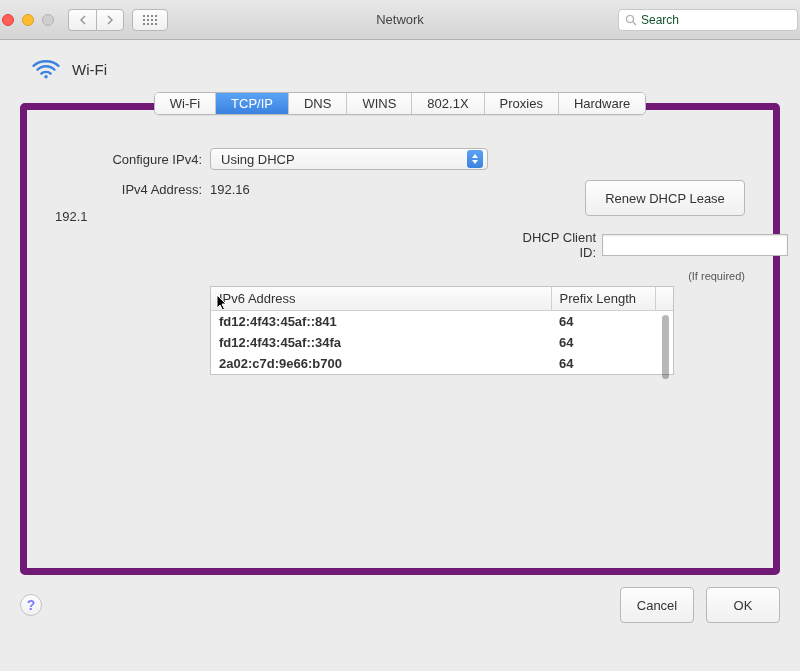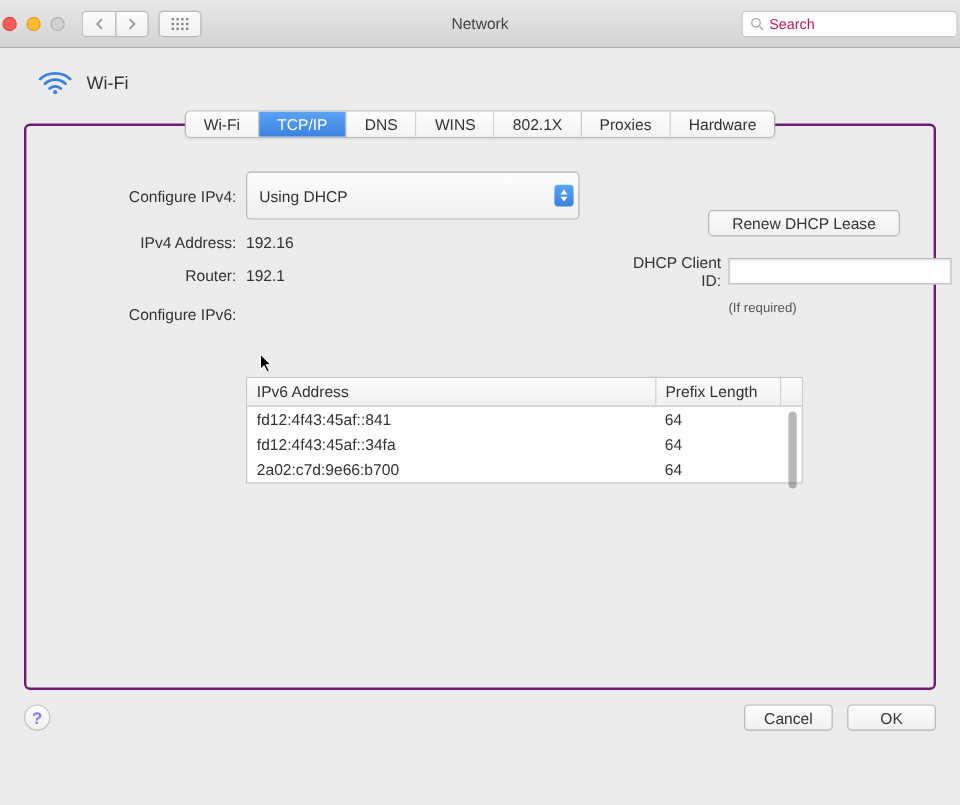--- a/index.html
+++ b/index.html
@@ -16,60 +16,60 @@
     .nav-btn { width: 28px; height: 22px; background: linear-gradient(to bottom, #fdfdfd, #f0f0f0); border: 1px solid #b8b8b8; display: flex; align-items: center; justify-content: center; font-size: 14px; color: #888; }
     .nav-btn:first-child { border-radius: 4px 0 0 4px; border-right: none; }
     .nav-btn:last-child { border-radius: 0 4px 4px 0; }
     
     .apps-btn { width: 36px; height: 22px; background: linear-gradient(to bottom, #fdfdfd, #f0f0f0); border: 1px solid #b8b8b8; border-radius: 4px; display: flex; align-items: center; justify-content: center; }
     .grid-icon { display: grid; grid-template-columns: repeat(4, 2px); grid-template-rows: repeat(3, 2px); gap: 2px; }
     .grid-icon span { background: #888; width: 2px; height: 2px; }
     
     .title-text { position: absolute; left: 50%; transform: translateX(-50%); font-size: 13px; color: #444; }
     
-    .search-field { margin-left: auto; width: 180px; height: 22px; background: #fff; border: 1px solid #c8c8c8; border-radius: 4px; display: flex; align-items: center; padding: 0 6px; font-size: 12px; color: #be185d; }
+    .search-field { margin-left: auto; width: 180px; height: 22px; background: #fff; border: 1px solid #c8c8c8; border-radius: 4px; display: flex; align-items: center; padding: 0 6px; font-size: 12px; color: #14532d; }
     .search-field svg { margin-right: 4px; }
     
     .content { padding: 18px 20px 14px; }
     
     .wifi-header { display: flex; align-items: center; gap: 12px; margin-bottom: 12px; padding-left: 12px; }
     .wifi-header svg { width: 28px; height: 22px; }
     .wifi-label { font-size: 15px; color: #333; }
     
     .tabs-wrapper { display: flex; justify-content: center; position: relative; z-index: 2; }
     .tabs { display: inline-flex; background: #fff; border: 1px solid #b8b8b8; border-radius: 5px; overflow: hidden; box-shadow: 0 1px 1px rgba(0,0,0,0.05); }
     .tab { padding: 3px 15px; font-size: 13px; color: #333; border-right: 1px solid #c8c8c8; cursor: default; background: linear-gradient(to bottom, #fdfdfd, #f4f4f4); }
     .tab:last-child { border-right: none; }
     .tab.active { background: linear-gradient(to bottom, #5ba3f5, #3b82e0); color: #fff; }
     
-    .panel { background: #ececec; border: 2px solid #701a75; border-radius: 5px; margin-top: -12px; padding: 38px 28px 28px; min-height: 472px; position: relative; }
+    .panel { background: #ececec; border: 7px solid #701a75; border-radius: 5px; margin-top: -12px; padding: 38px 28px 28px; min-height: 472px; position: relative; }
     
     .form-row { display: flex; align-items: center; margin-bottom: 12px; }
     .form-label { width: 155px; text-align: right; font-size: 13px; color: #333; padding-right: 8px; }
     .form-value { font-size: 13px; color: #333; }
     
-    .select { height: 40px; background: linear-gradient(to bottom, #fdfdfd, #f0f0f0); border: 1px solid #b8b8b8; border-radius: 4px; display: flex; align-items: center; padding: 0 4px 0 10px; font-size: 13px; color: #333; position: relative; }
+    .select { height: 22px; background: linear-gradient(to bottom, #fdfdfd, #f0f0f0); border: 1px solid #b8b8b8; border-radius: 4px; display: flex; align-items: center; padding: 0 4px 0 10px; font-size: 13px; color: #333; position: relative; }
     .select-arrows { width: 16px; height: 18px; background: linear-gradient(to bottom, #5ba3f5, #3b82e0); border-radius: 3px; margin-left: auto; display: flex; flex-direction: column; align-items: center; justify-content: center; gap: 0px; }
     .select-arrows::before { content: ""; border-left: 3px solid transparent; border-right: 3px solid transparent; border-bottom: 4px solid #fff; }
     .select-arrows::after { content: ""; border-left: 3px solid transparent; border-right: 3px solid transparent; border-top: 4px solid #fff; margin-top: 2px; }
     
-    .btn { height: 22px; background: linear-gradient(to bottom, #fdfdfd, #f0f0f0); border: 1px solid #b8b8b8; border-radius: 4px; padding: 0 14px; font-size: 13px; color: #333; display: inline-flex; align-items: center; justify-content: center; cursor: default; }
+    .btn { height: 36px; background: linear-gradient(to bottom, #fdfdfd, #f0f0f0); border: 1px solid #b8b8b8; border-radius: 4px; padding: 0 14px; font-size: 13px; color: #333; display: inline-flex; align-items: center; justify-content: center; cursor: default; }
     
     .text-input { height: 22px; background: #fff; border: 1px solid #b8b8b8; border-radius: 0; box-shadow: inset 0 1px 2px rgba(0,0,0,0.1); font-size: 13px; padding: 0 4px; }
     
     .dhcp-area { position: absolute; right: 28px; top: 70px; width: 238px; }
     .dhcp-row { display: flex; align-items: center; margin-bottom: 10px; }
     .dhcp-lbl { font-size: 13px; color: #333; text-align: right; flex: 0 0 95px; padding-right: 6px; }
-    .if-required { font-size: 11px; color: #555; text-align: left; margin-top: 2px; margin-left: 95px; }
+    .if-required { font-size: 11px; color: #555; text-align: right; margin-top: 2px; margin-left: 95px; }
     
     .ipv6-table { margin-left: 155px; margin-top: 44px; width: 464px; border: 1px solid #c4c4c4; background: #fff; position: relative; }
     .ipv6-table table { width: 100%; border-collapse: collapse; font-size: 13px; }
     .ipv6-table th { text-align: left; font-weight: 400; padding: 4px 8px; border-bottom: 1px solid #d0d0d0; border-right: 1px solid #d0d0d0; background: linear-gradient(to bottom, #fdfdfd, #f0f0f0); color: #333; }
     .ipv6-table th:last-child { border-right: none; }
-    .ipv6-table td { padding: 3px 8px; color: #333; }
+    .ipv6-table td { padding: 3px 8px; color: #333; font-weight: bold; }
     .ipv6-scroll { position: absolute; right: 4px; top: 28px; width: 7px; height: 64px; background: rgba(0,0,0,0.28); border-radius: 4px; }
     
     .footer { display: flex; align-items: center; margin-top: 12px; }
     .help-btn { width: 22px; height: 22px; border-radius: 50%; background: linear-gradient(to bottom, #fdfdfd, #f0f0f0); border: 1px solid #c4c4c4; display: flex; align-items: center; justify-content: center; font-size: 14px; color: #7a7aff; font-weight: bold; }
     .footer-buttons { margin-left: auto; display: flex; gap: 12px; }
     .footer-buttons .btn { min-width: 74px; }
     
     .cursor { position: absolute; top: 294px; left: 216px; width: 14px; height: 18px; pointer-events: none; }
   </style>
 </head>
@@ -148,37 +148,35 @@
       <div class="select" style="width:278px">
         <span>Using DHCP</span>
         <div class="select-arrows"></div>
       </div>
     </div>
     <div class="form-row">
       <div class="form-label">IPv4 Address:</div>
       <div class="form-value">192.16</div>
     </div>
     <div class="form-row">
-      <div class="form-label">Router:</div>
       <div class="form-value">192.1</div>
     </div>
 
     <div class="dhcp-area">
       <div style="text-align:right; margin-bottom:14px;">
         <div class="btn" style="width:160px">Renew DHCP Lease</div>
       </div>
       <div class="dhcp-row">
         <div class="dhcp-lbl">DHCP Client ID:</div>
         <input class="text-input" style="flex: 1 1 0%;" value="">
       </div>
       <div class="if-required">(If required)</div>
     </div>
 
     <div class="form-row" style="margin-top:18px">
-      <div class="form-label">Configure IPv6:</div>
     </div>
 
     <div class="ipv6-table">
       <table>
         <thead>
           <tr>
             <th style="width:340px">IPv6 Address</th>
             <th>Prefix Length</th>
             <th style="width:18px"></th>
           </tr>

